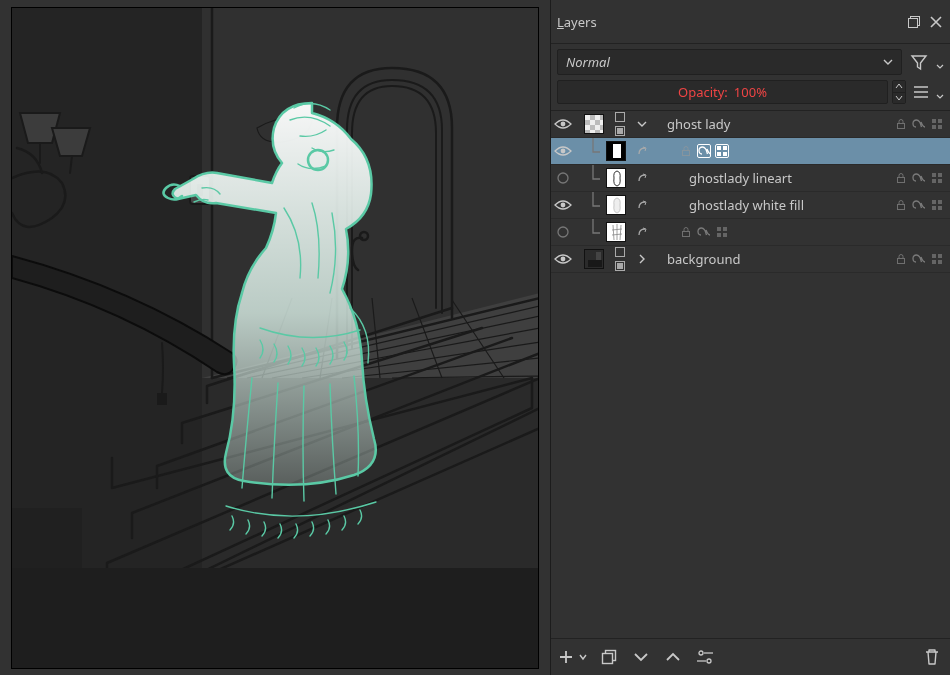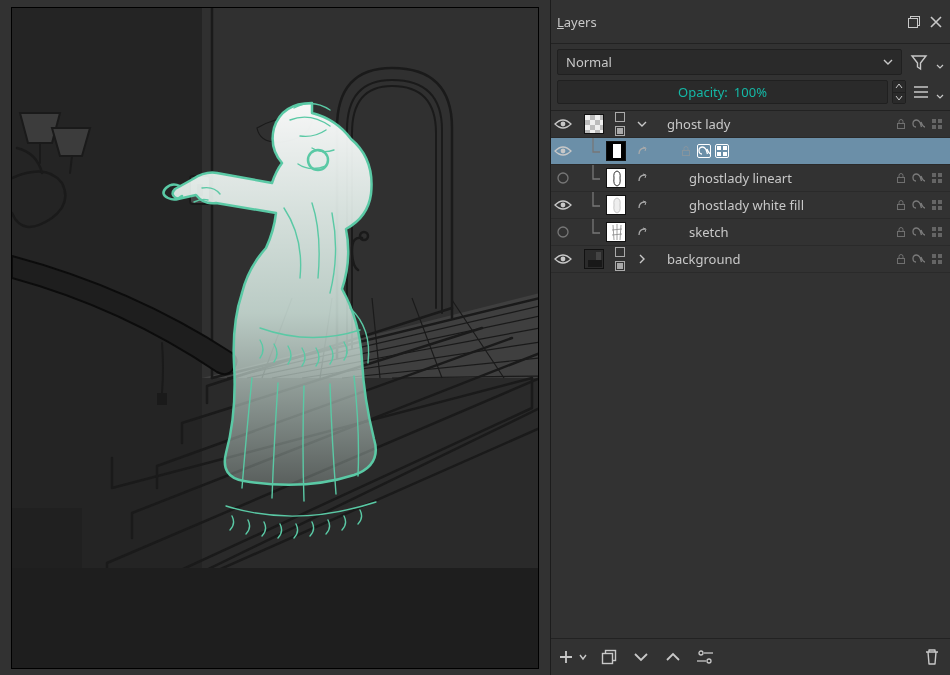--- a/index.html
+++ b/index.html
@@ -57,20 +57,21 @@
   .titlebar .title u { text-decoration: underline; }
   .tb-icon { width:16px; height:16px; margin-left:6px; cursor:pointer; display:flex; align-items:center; justify-content:center; }
   .tb-icon svg { display:block; }
 
   .toprow {
     height: 36px;
     display:flex;
     align-items:center;
     padding: 4px 6px;
     gap:6px;
+    font-style:italic;
   }
   .blend-select {
     flex:1;
     height:26px;
     background:#2a2a2a;
     border:1px solid #202020;
     border-radius:2px;
     color:#c8c8c8;
     padding: 0 8px;
     display:flex;
@@ -90,21 +91,21 @@
   .opacity-bar {
     flex:1;
     height:24px;
     background:#2a2a2a;
     border:1px solid #202020;
     border-radius:2px;
     display:flex;
     align-items:center;
     justify-content:center;
     gap:6px;
-    color:#14b8a6;
+    color:#ef4444;
   }
   .spinbox { width:14px; height:24px; display:flex; flex-direction:column; border:1px solid #202020; border-radius:2px; overflow:hidden; }
   .spinbox div { flex:1; background:#2a2a2a; display:flex; align-items:center; justify-content:center; cursor:pointer; }
   .spinbox div:first-child { border-bottom:1px solid #202020; }
   .spinbox svg{ display:block; }
 
   .layer-list {
     flex:1;
     overflow:auto;
     border-top:1px solid #222;
@@ -568,21 +569,20 @@
             </svg>
           </div>
         </div>
         <div class="mod-col">
           <svg width="10" height="10">
             <path d="M2 8 Q2 2 8 2" fill="none" stroke="#aaa" stroke-width="1.3"></path>
             <path d="M6 1 L9 2 L8 5" fill="none" stroke="#aaa"></path>
           </svg>
         </div>
         <div class="expand-col"></div>
-        <div class="layer-name">sketch</div>
         <div class="indicator-col">
           <div class="ind" style="color: rgb(153, 153, 153);">
             <svg width="12" height="12">
               <rect x="2.5" y="5.5" width="7" height="5" fill="none" stroke="currentColor"></rect>
               <path d="M4 5 V3.5 Q4 1.5 6 1.5 Q8 1.5 8 3.5 V5" fill="none" stroke="currentColor"></path>
             </svg>
           </div>
           <div class="ind" style="color: rgb(170, 170, 170);">
             <svg width="14" height="12">
               <path d="M4 9 Q1 9 1 5.5 Q1 2 4.5 2 Q8 2 9.5 9 M9 4 Q11 9 13 9" fill="none" stroke="currentColor" stroke-width="1.3"></path>

